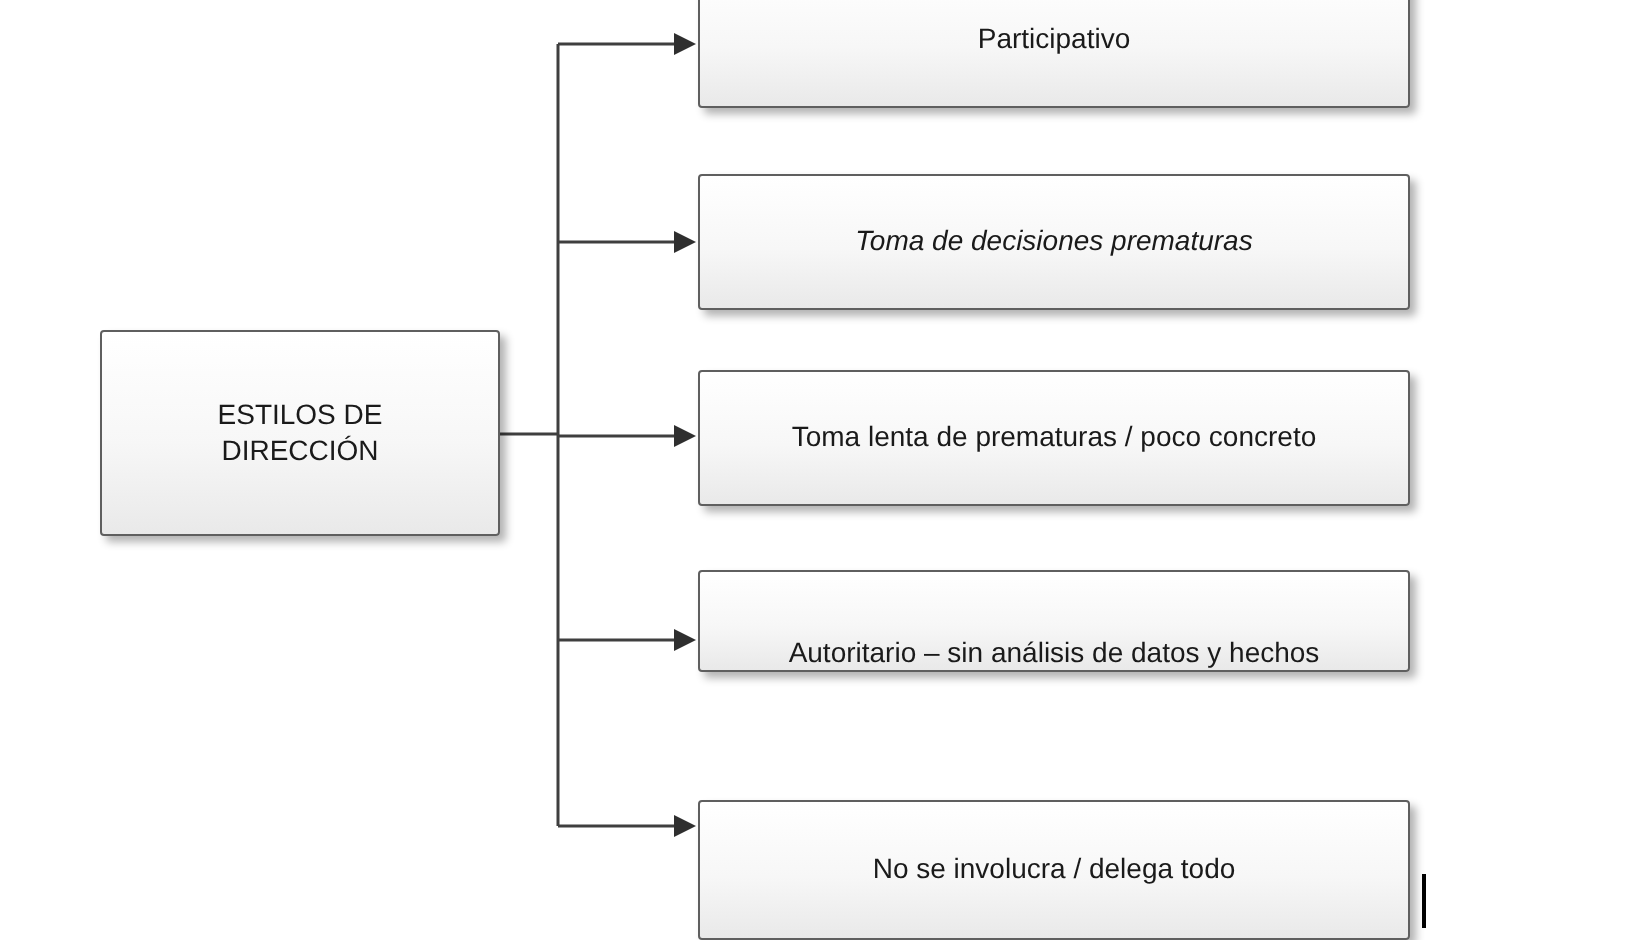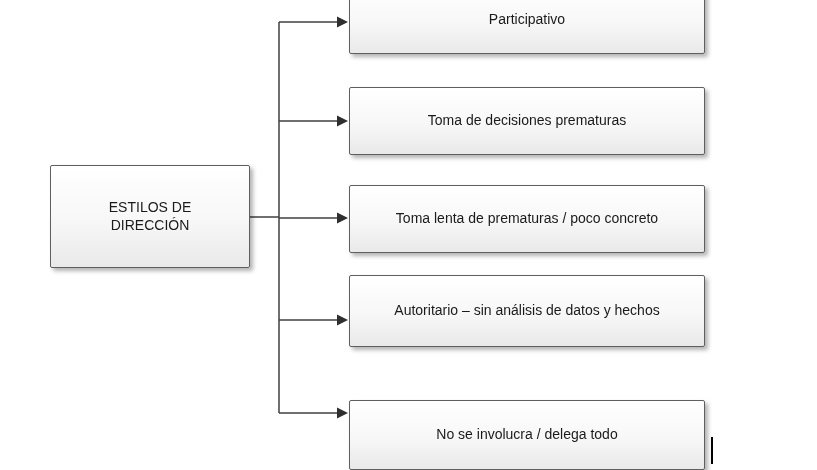--- a/index.html
+++ b/index.html
@@ -49,23 +49,23 @@
     left: 50px;
     top: 165px;
     width: 200px;
     height: 103px;
   }
   .child {
     left: 349px;
     width: 356px;
   }
   .c1 { top: -14px; height: 68px; }
-  .c2 { top: 87px;  height: 68px; }
+  .c2 { top: 87px;  height: 68px; font-style: italic; }
   .c3 { top: 185px; height: 68px; }
-  .c4 { top: 275px; height: 72px; }
+  .c4 { top: 285px; height: 51px; align-items: flex-end; }
   .c5 { top: 384px; height: 70px; margin-top: 16px; }
   .caret {
     position: absolute;
     left: 711px;
     top: 437px;
     width: 2px;
     height: 27px;
     background: #000000;
   }
 </style>

